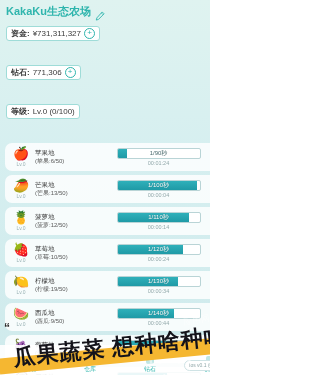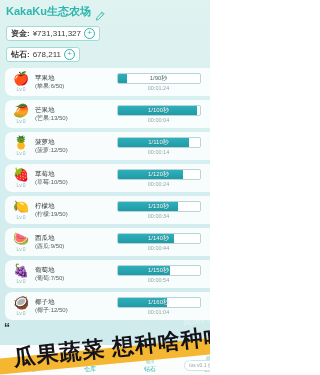--- a/index.html
+++ b/index.html
@@ -43,21 +43,21 @@
     flex: 0 0 auto;
   }
   .stat-chip {
     display: inline-flex;
     align-items: center;
     gap: 3px;
     background: #ffffff;
     border: 1px solid #9fdcd8;
     border-radius: 3px;
     padding: 1px 4px;
-    margin-bottom: 2px;
+    margin-bottom: 20px;
     font-size: 8px;
     color: #3a3a3a;
     white-space: nowrap;
     width: fit-content;
   }
   .stat-chip .lbl { font-weight: bold; }
   .plus-btn {
     width: 9px;
     height: 9px;
     border: 1px solid #2fb5ad;
@@ -275,24 +275,28 @@
     </div>
 
     <div class="stat-chip">
       <span class="lbl">资金:</span>
       <span>¥731,311,327</span>
       <span class="plus-btn">+</span>
     </div>
     <br>
     <div class="stat-chip">
       <span class="lbl">钻石:</span>
-      <span>678,211</span>
+      <span>771,306</span>
       <span class="plus-btn">+</span>
     </div>
     <br>
+    <div class="stat-chip">
+      <span class="lbl">等级:</span>
+      <span>Lv.0 (0/100)</span>
+    </div>
   </div>
 
   <div class="plot-list" id="plot-list">
       <div class="plot-card">
         <div class="plot-icon-wrap">
           <span class="plot-emoji">🍎</span>
           <span class="plot-lv">Lv.0</span>
         </div>
         <div class="plot-names">
           <div class="plot-name">苹果地</div>

